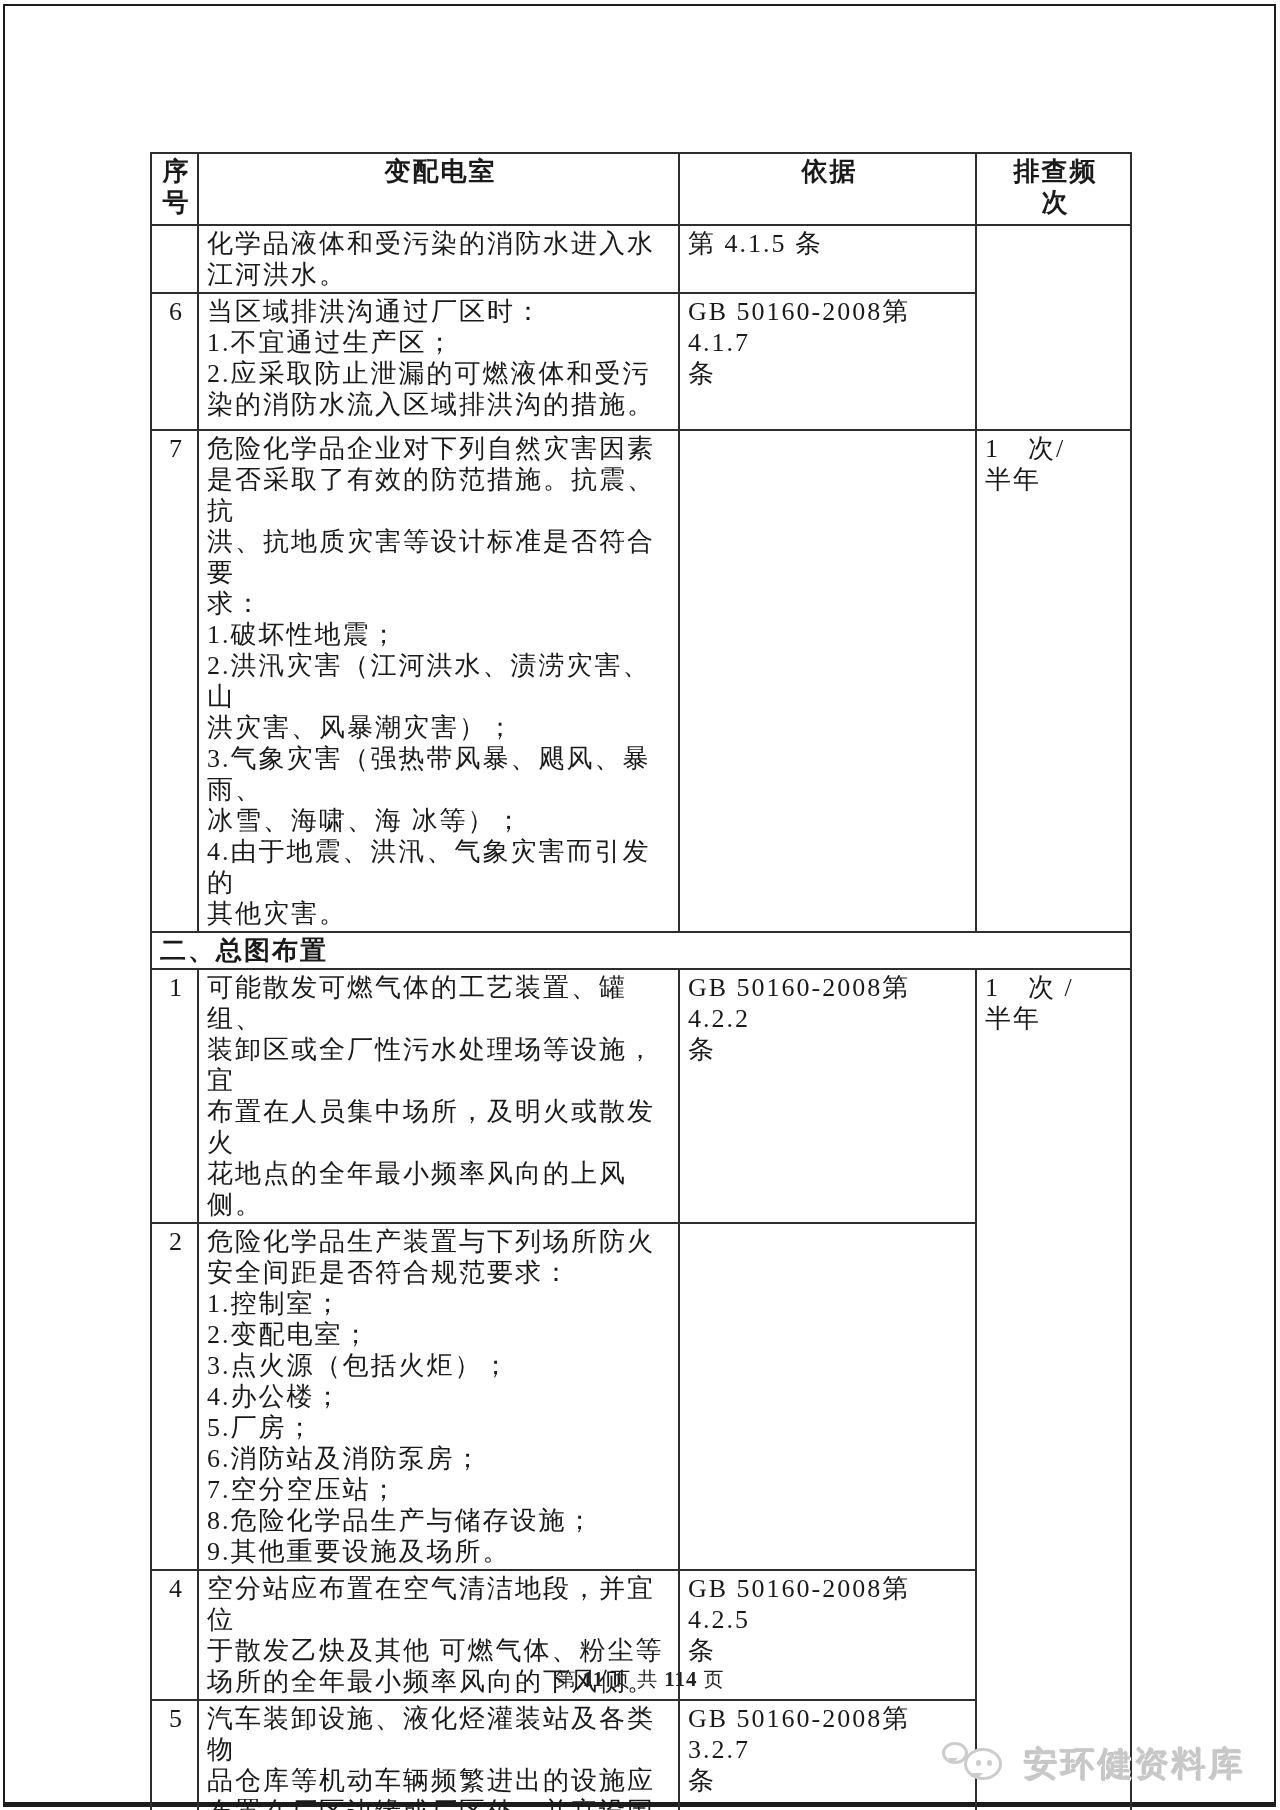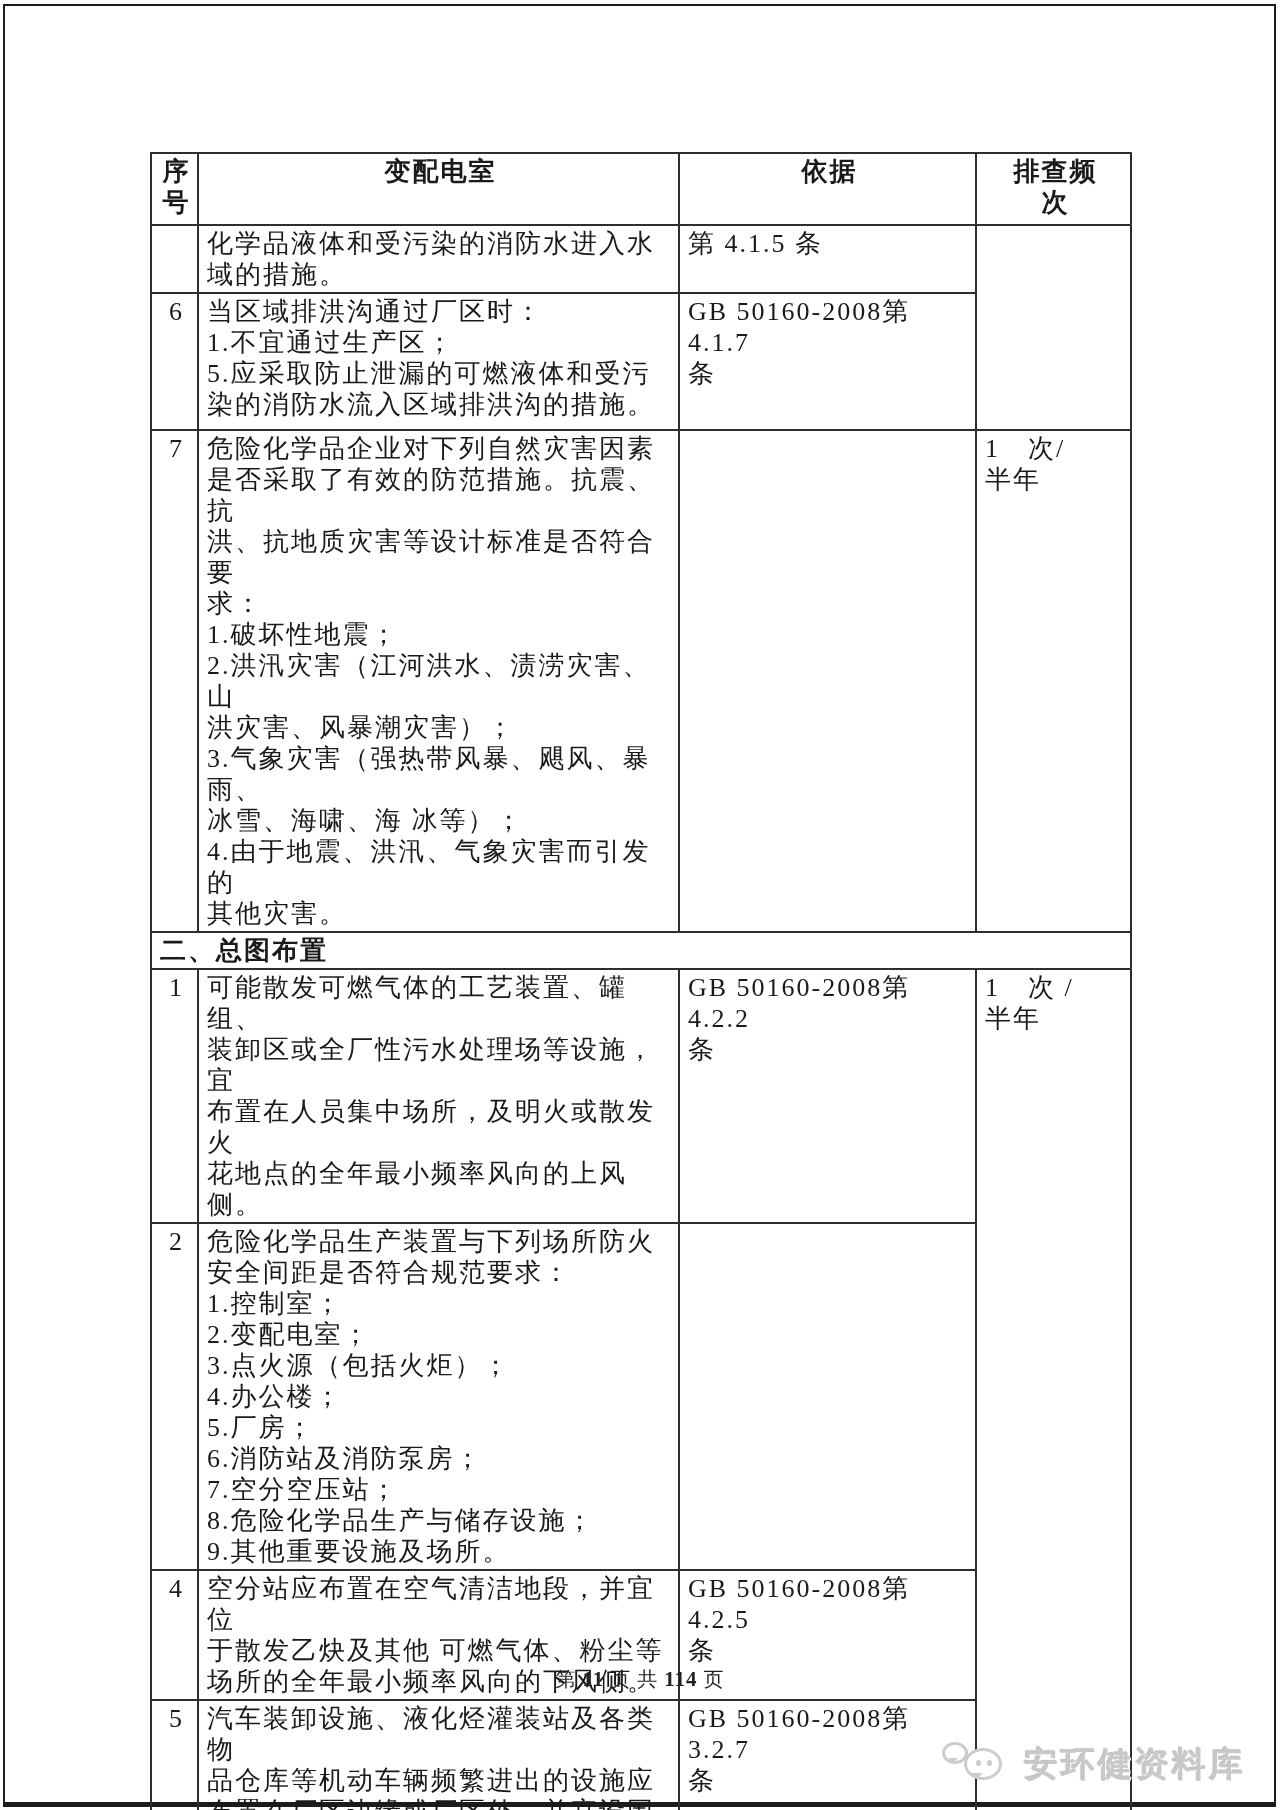--- a/index.html
+++ b/index.html
@@ -57,29 +57,29 @@
       <td class="head pre">序
 号</td>
       <td class="head">变配电室</td>
       <td class="head">依据</td>
       <td class="head pre">排查频
 次</td>
     </tr>
     <tr style="height:66px">
       <td class="no-cell"></td>
       <td class="pre">化学品液体和受污染的消防水进入水
-域的措施。</td>
+江河洪水。</td>
       <td class="basis-cell pre">第 4.1.5 条</td>
       <td class="freq-cell" rowspan="2"></td>
     </tr>
     <tr style="height:137px">
       <td class="no-cell">6</td>
       <td class="pre">当区域排洪沟通过厂区时：
 1.不宜通过生产区；
-5.应采取防止泄漏的可燃液体和受污
+2.应采取防止泄漏的可燃液体和受污
 染的消防水流入区域排洪沟的措施。</td>
       <td class="basis-cell pre">GB 50160-2008第 4.1.7
 条</td>
     </tr>
     <tr style="height:370px">
       <td class="no-cell">7</td>
       <td class="pre">危险化学品企业对下列自然灾害因素
 是否采取了有效的防范措施。抗震、抗
 洪、抗地质灾害等设计标准是否符合要
 求：

